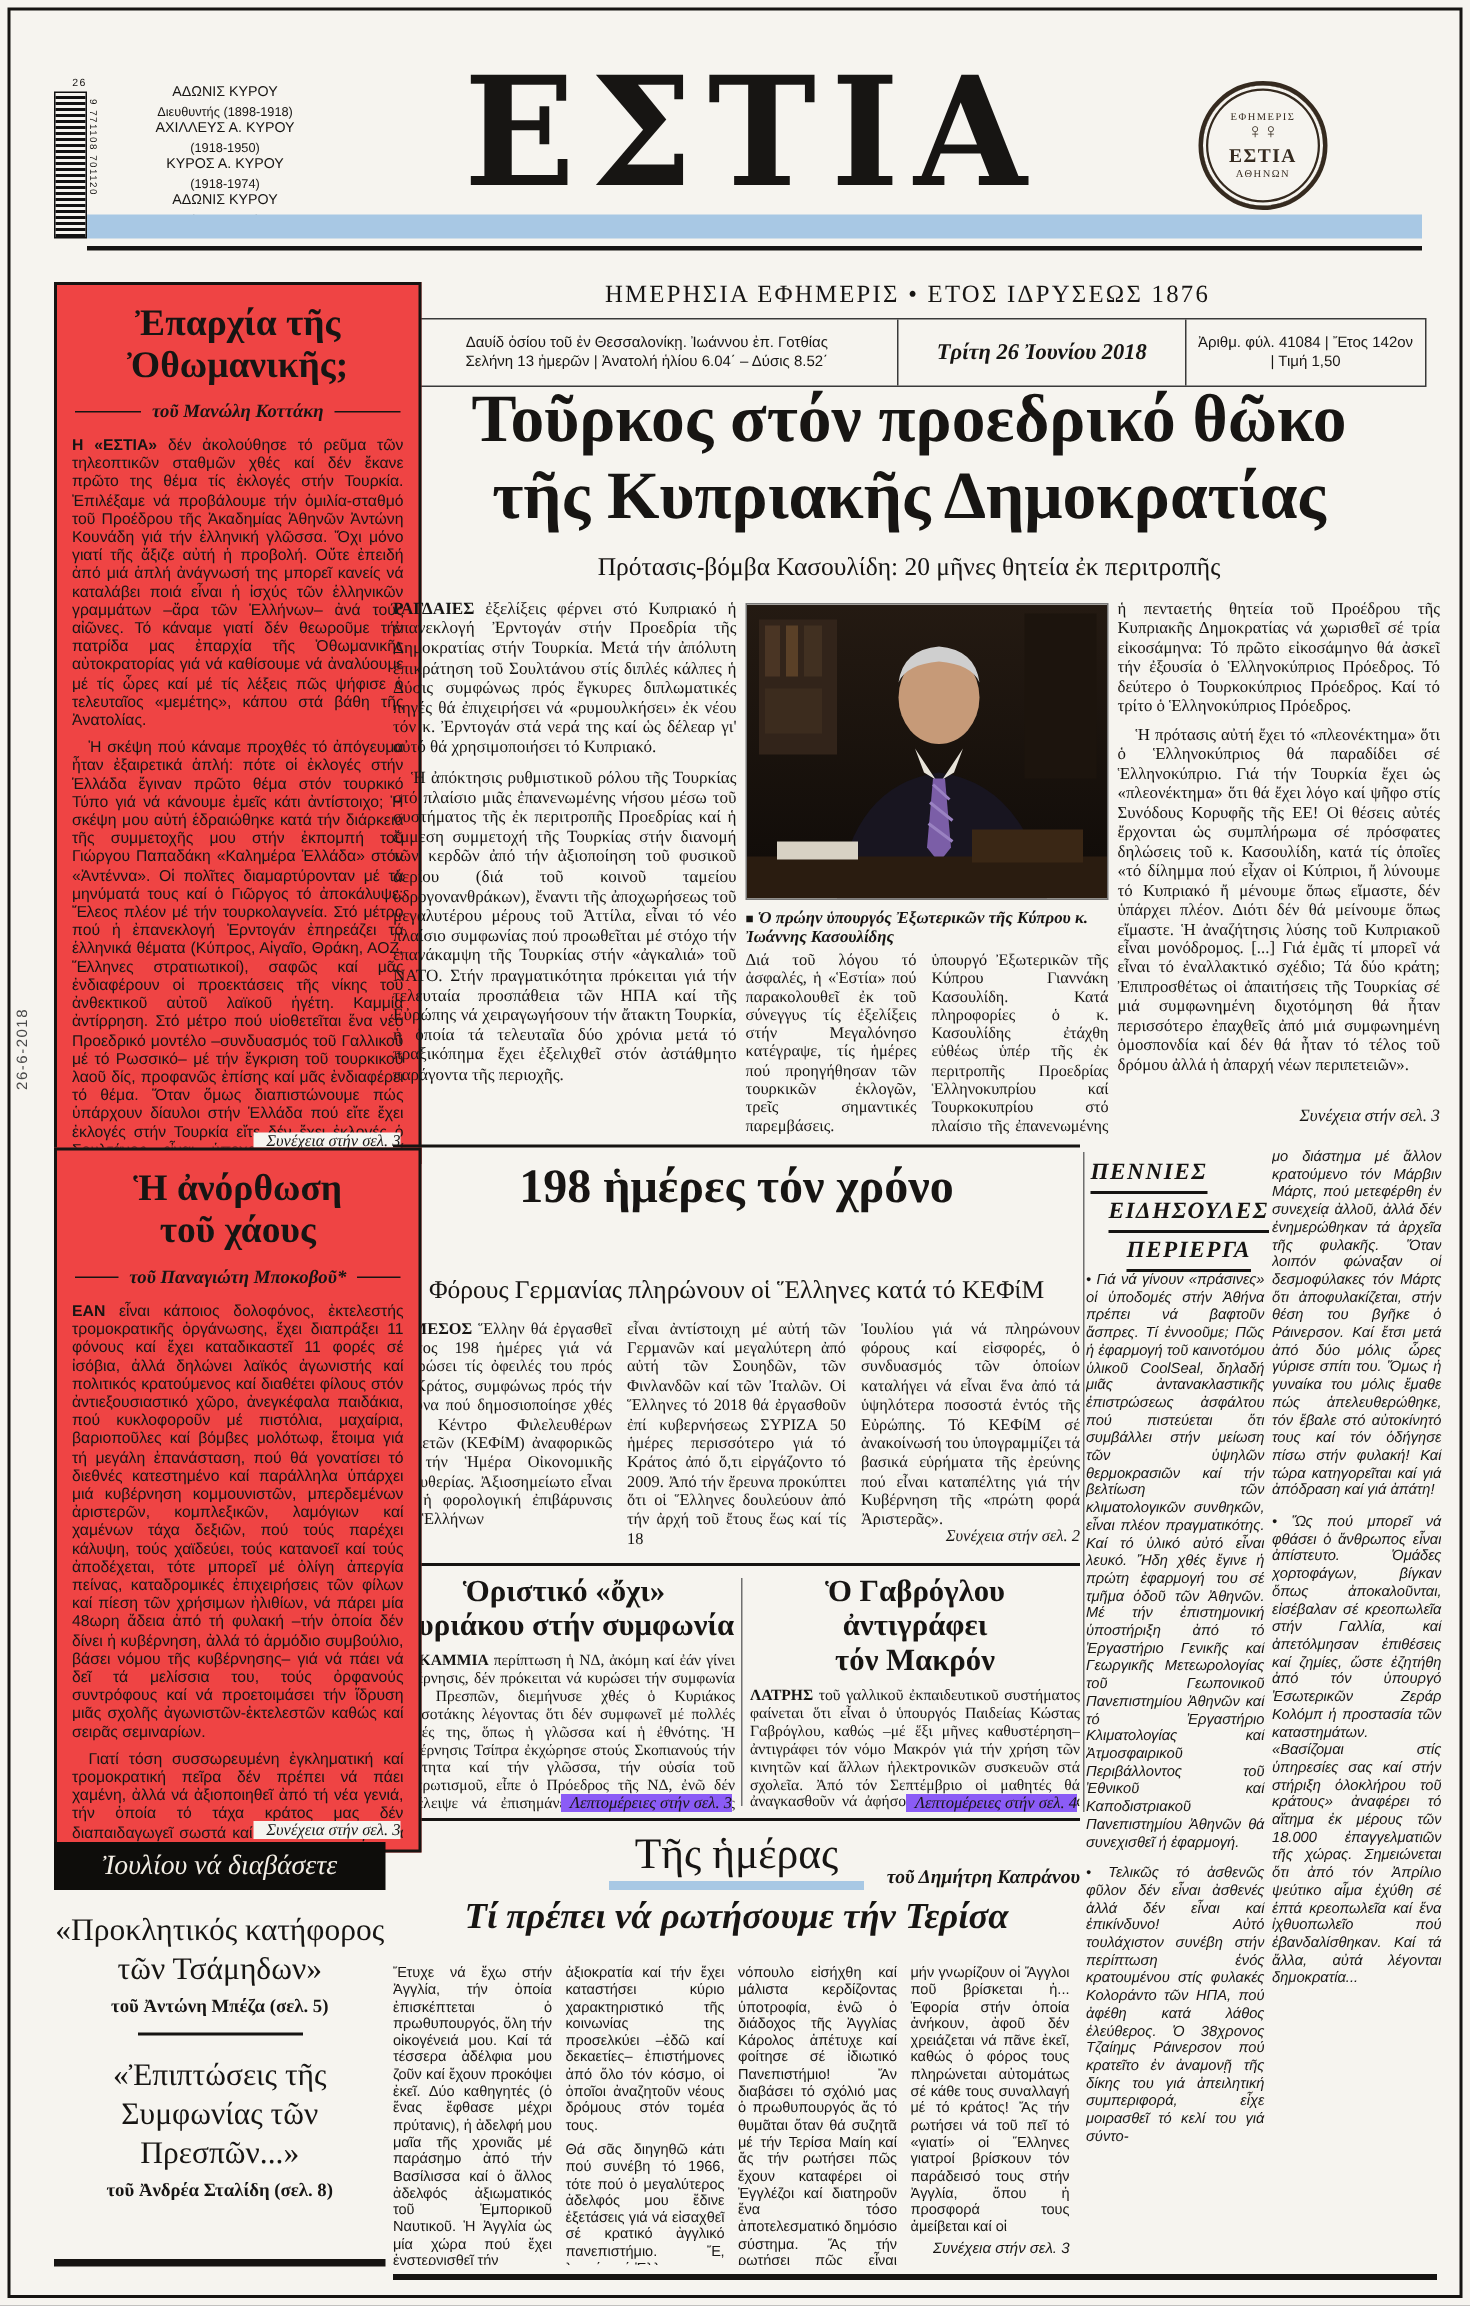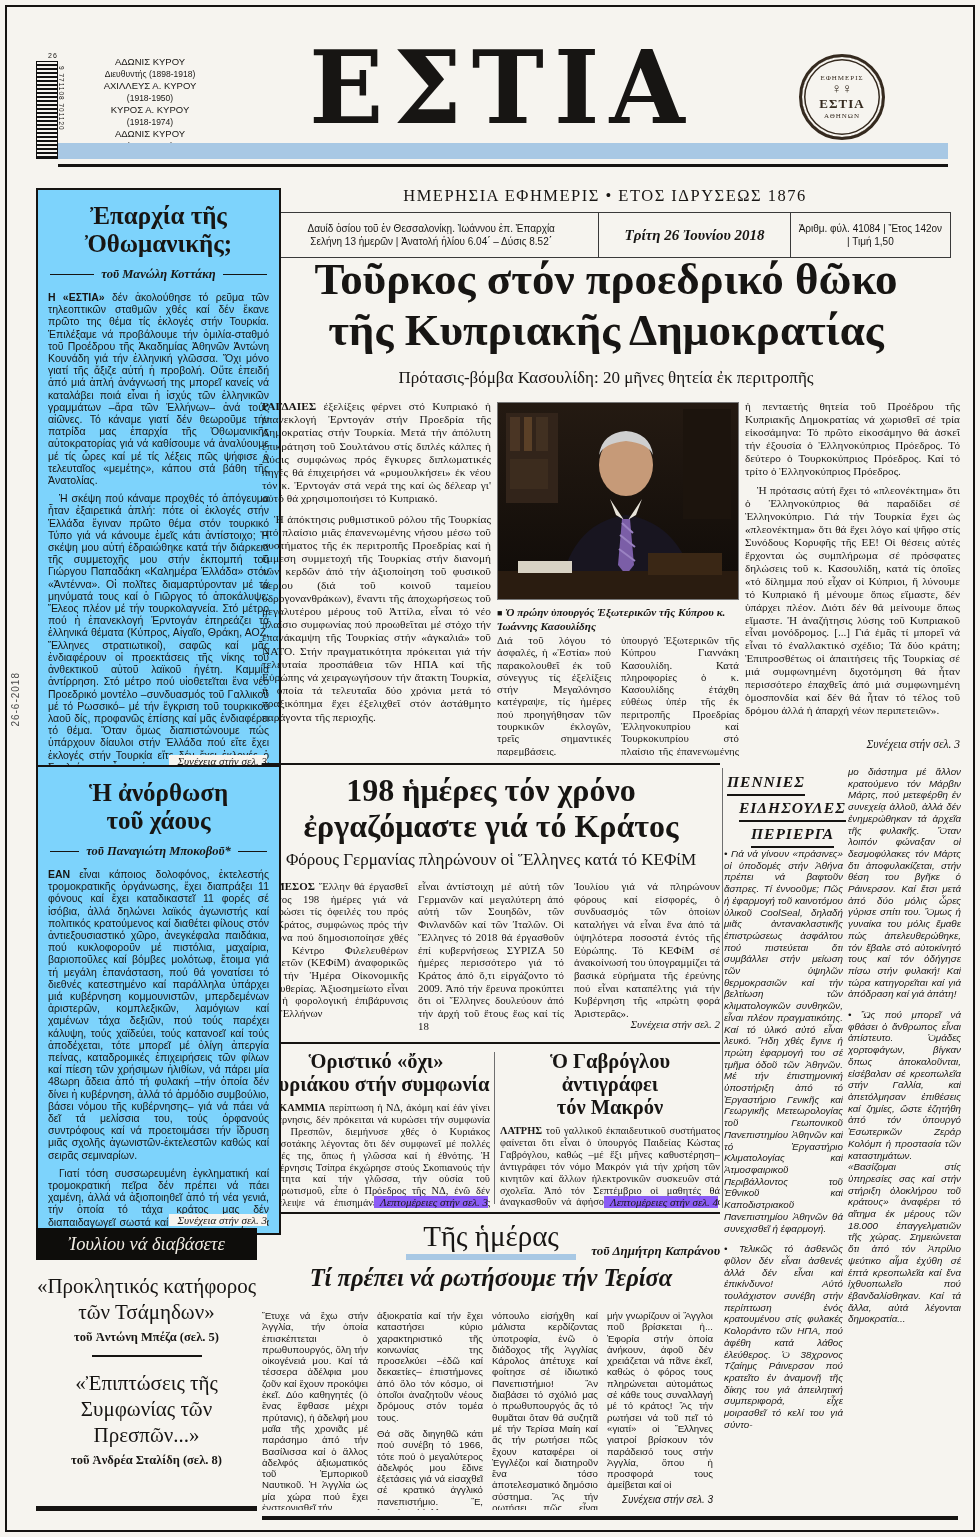--- a/index.html
+++ b/index.html
@@ -40,21 +40,21 @@
   .blackrule-top{left:58px;top:164px;width:890px;height:3px;background:#161412;}
   .tagline{left:260px;top:186px;width:690px;text-align:center;font-size:16.5px;letter-spacing:1.5px;}
   .infobar{left:263px;top:212px;width:686px;height:44px;border:1px solid #3a3a3a;
            display:flex;align-items:stretch;}
   .infobar .cell{display:flex;flex-direction:column;justify-content:center;text-align:center;padding:2px 6px;}
   .infobar .c1{flex:0 0 47%;border-right:1px solid #3a3a3a;font-size:10px;line-height:13px;}
   .infobar .c2{flex:0 0 26%;border-right:1px solid #3a3a3a;font-weight:bold;font-style:italic;font-size:15px;}
   .infobar .c3{flex:1;font-size:10px;line-height:13px;}
 
   
-  .side-box{border:2px solid #161412;padding:8px 10px;background:#7dd3fc;}
+  .side-box{border:2px solid #161412;padding:8px 10px;background:#ef4444;}
   .ottoman{left:36px;top:188px;width:221px;height:568px;}
   .chaos{left:36px;top:765px;width:221px;height:450px;}
   .side-title{font-weight:bold;font-size:25px;line-height:28px;text-align:center;margin-top:4px;}
   .byline-row{display:flex;align-items:center;gap:7px;margin:9px 2px 9px 2px;}
   .byline-row::before,.byline-row::after{content:"";flex:1;border-top:1.5px solid #161412;}
   .byline-txt{font-weight:bold;font-style:italic;font-size:12.5px;white-space:nowrap;}
   .side-body{font-family:"Liberation Sans",sans-serif;font-size:10.5px;line-height:12.2px;}
   .side-body p + p{margin-top:6px;text-indent:11px;}
   .box-cont{position:absolute;right:12px;bottom:7px;font-style:italic;font-size:11px;
             background:#f6f4ef;padding-left:8px;}
@@ -159,21 +159,21 @@
     <span class="s3">ΑΘΗΝΩΝ</span>
   </div>
 
   <div class="abs blueband" style="background:#a8c8e4"></div>
   <div class="abs blackrule-top"></div>
 
   <div class="abs tagline">ΗΜΕΡΗΣΙΑ ΕΦΗΜΕΡΙΣ • ΕΤΟΣ ΙΔΡΥΣΕΩΣ 1876</div>
 
   <div class="abs infobar sans">
     <div class="cell c1">
-      <span>Δαυίδ ὁσίου τοῦ ἐν Θεσσαλονίκῃ. Ἰωάννου ἐπ. Ἐπαρχία</span>
+      <span>Δαυίδ ὁσίου τοῦ ἐν Θεσσαλονίκῃ. Ἰωάννου ἐπ. Γοτθίας</span>
       <span>Σελήνη 13 ἡμερῶν | Ἀνατολή ἡλίου 6.04΄ – Δύσις 8.52΄</span>
     </div>
     <div class="cell c2" style="font-family:'Liberation Serif',serif;">
       <span>Τρίτη 26 Ἰουνίου 2018</span>
     </div>
     <div class="cell c3">
       <span>Ἀριθμ. φύλ. 41084 | Ἔτος 142ον | Τιμή 1,50</span>
     </div>
   </div>
 
@@ -245,21 +245,20 @@
     <p>ἡ πενταετής θητεία τοῦ Προέδρου τῆς Κυπριακῆς Δημοκρατίας νά χωρισθεῖ σέ τρία εἰκοσάμηνα: Τό πρῶτο εἰκοσάμηνο θά ἀσκεῖ τήν ἐξουσία ὁ Ἑλληνοκύπριος Πρόεδρος. Τό δεύτερο ὁ Τουρκοκύπριος Πρόεδρος. Καί τό τρίτο ὁ Ἑλληνοκύπριος Πρόεδρος.</p>
     <p>Ἡ πρότασις αὐτή ἔχει τό «πλεονέκτημα» ὅτι ὁ Ἑλληνοκύπριος θά παραδίδει σέ Ἑλληνοκύπριο. Γιά τήν Τουρκία ἔχει ὡς «πλεονέκτημα» ὅτι θά ἔχει λόγο καί ψῆφο στίς Συνόδους Κορυφῆς τῆς ΕΕ! Οἱ θέσεις αὐτές ἔρχονται ὡς συμπλήρωμα σέ πρόσφατες δηλώσεις τοῦ κ. Κασουλίδη, κατά τίς ὁποῖες «τό δίλημμα πού εἶχαν οἱ Κύπριοι, ἤ λύνουμε τό Κυπριακό ἤ μένουμε ὅπως εἴμαστε, δέν ὑπάρχει πλέον. Διότι δέν θά μείνουμε ὅπως εἴμαστε. Ἡ ἀναζήτησις λύσης τοῦ Κυπριακοῦ εἶναι μονόδρομος. [...] Γιά ἐμᾶς τί μπορεῖ νά εἶναι τό ἐναλλακτικό σχέδιο; Τά δύο κράτη; Ἐπιπροσθέτως οἱ ἀπαιτήσεις τῆς Τουρκίας σέ μιά συμφωνημένη διχοτόμηση θά ἦταν περισσότερο ἐπαχθεῖς ἀπό μιά συμφωνημένη ὁμοσπονδία καί δέν θά ἦταν τό τέλος τοῦ δρόμου ἀλλά ἡ ἀπαρχή νέων περιπετειῶν».</p>
   </div>
   <div class="abs lead-cont">Συνέχεια στήν σελ. 3</div>
 
   <div class="abs hrule" style="left:262px;top:763px;width:458px;height:2px;"></div>
   <div class="abs vrule" style="left:722px;top:768px;height:440px;"></div>
 
   <div class="abs kefim-head">
     <div>198 ἡμέρες τόν χρόνο</div>
-    <div>ἐργαζόμαστε γιά τό Κράτος</div>
   </div>
   <div class="abs kefim-sub">Φόρους Γερμανίας πληρώνουν οἱ Ἕλληνες κατά τό ΚΕΦίΜ</div>
   <div class="abs kefim-col just" style="left:262px;">
     <p><span class="lede">Ο ΜΕΣΟΣ</span><span> Ἕλλην θά ἐργασθεῖ ἐφέτος 198 ἡμέρες γιά νά πληρώσει τίς ὀφειλές του πρός τό Κράτος, συμφώνως πρός τήν ἔρευνα πού δημοσιοποίησε χθές τό Κέντρο Φιλελευθέρων Μελετῶν (ΚΕΦίΜ) ἀναφορικῶς μέ τήν Ἡμέρα Οἰκονομικῆς Ἐλευθερίας. Ἀξιοσημείωτο εἶναι ὅτι ἡ φορολογική ἐπιβάρυνσις τῶν Ἑλλήνων</span></p>
   </div>
   <div class="abs kefim-col just" style="left:418px;">
     <p>εἶναι ἀντίστοιχη μέ αὐτή τῶν Γερμανῶν καί μεγαλύτερη ἀπό αὐτή τῶν Σουηδῶν, τῶν Φινλανδῶν καί τῶν Ἰταλῶν. Οἱ Ἕλληνες τό 2018 θά ἐργασθοῦν ἐπί κυβερνήσεως ΣΥΡΙΖΑ 50 ἡμέρες περισσότερο γιά τό Κράτος ἀπό ὅ,τι εἰργάζοντο τό 2009. Ἀπό τήν ἔρευνα προκύπτει ὅτι οἱ Ἕλληνες δουλεύουν ἀπό τήν ἀρχή τοῦ ἔτους ἕως καί τίς 18</p>
   </div>
   <div class="abs kefim-col just" style="left:574px;">
     <p>Ἰουλίου γιά νά πληρώνουν φόρους καί εἰσφορές, ὁ συνδυασμός τῶν ὁποίων καταλήγει νά εἶναι ἕνα ἀπό τά ὑψηλότερα ποσοστά ἐντός τῆς Εὐρώπης. Τό ΚΕΦίΜ σέ ἀνακοίνωσή του ὑπογραμμίζει τά βασικά εὑρήματα τῆς ἐρεύνης πού εἶναι καταπέλτης γιά τήν Κυβέρνηση τῆς «πρώτη φορά Ἀριστερᾶς».</p>

